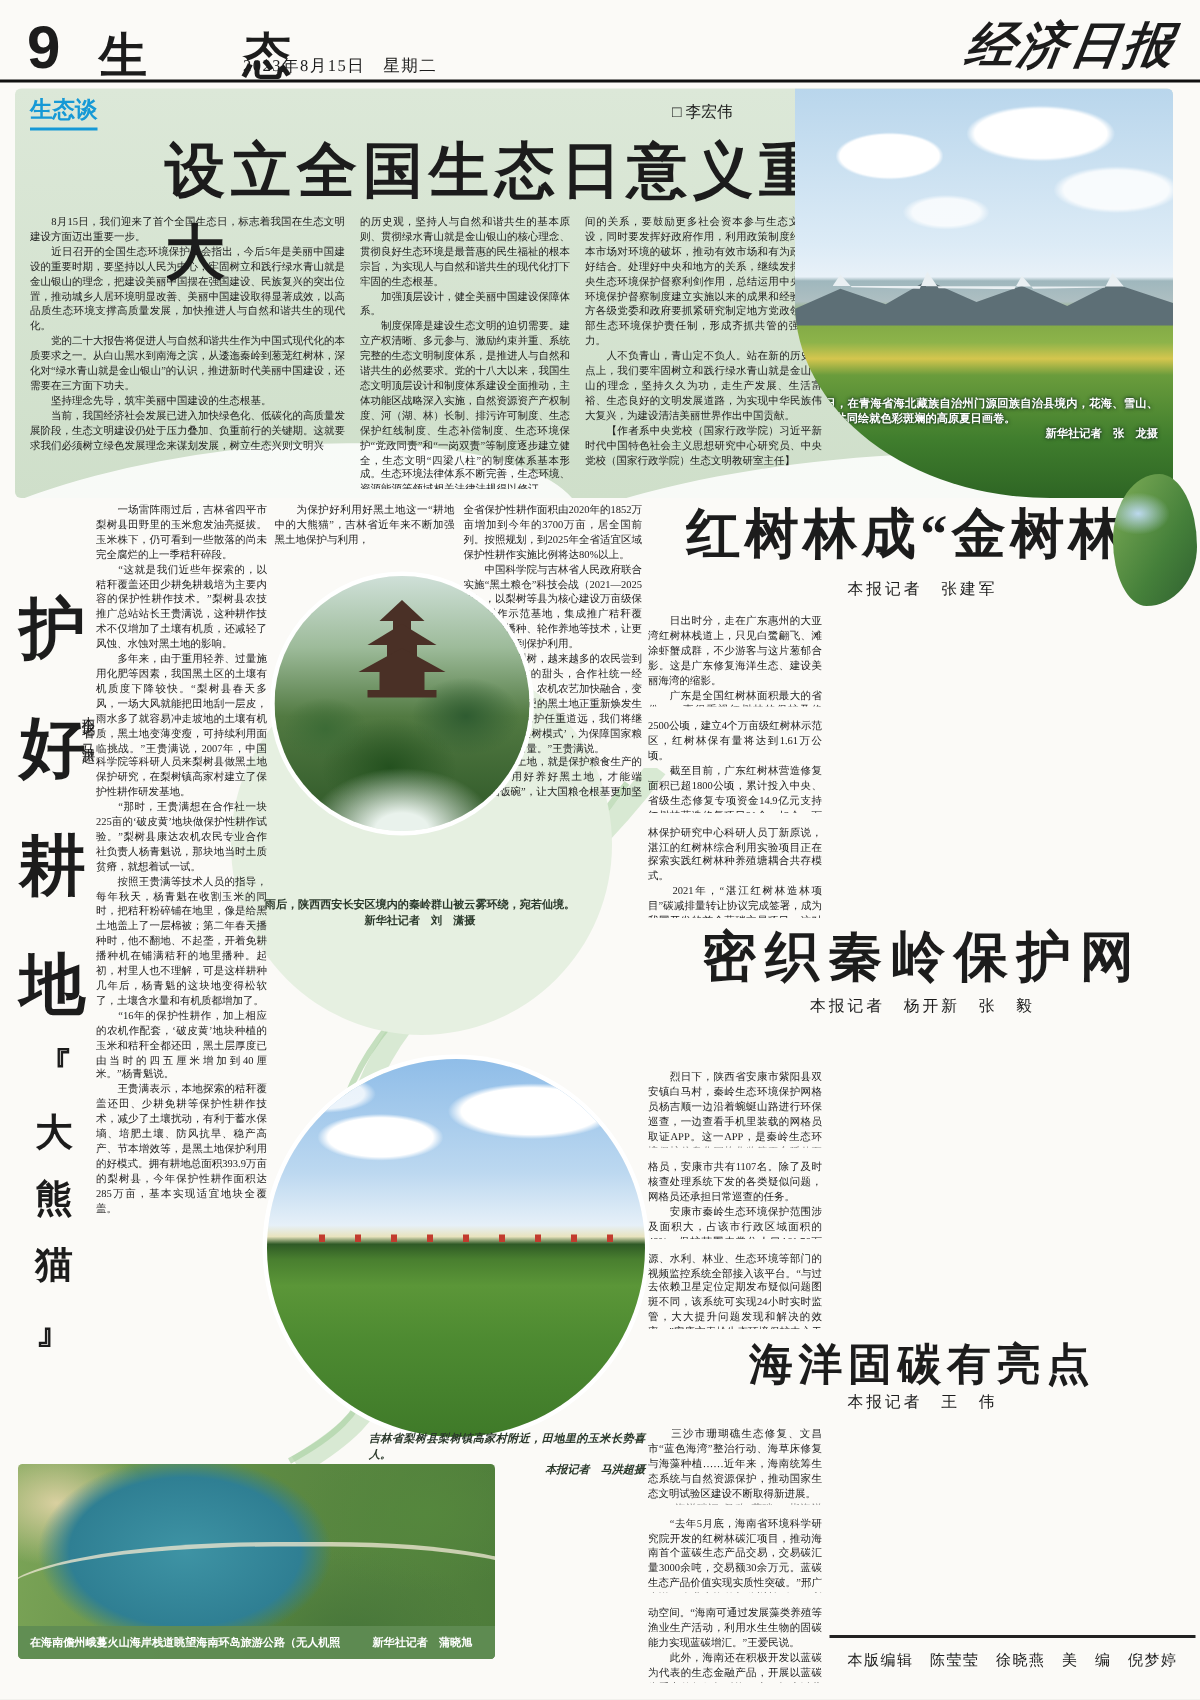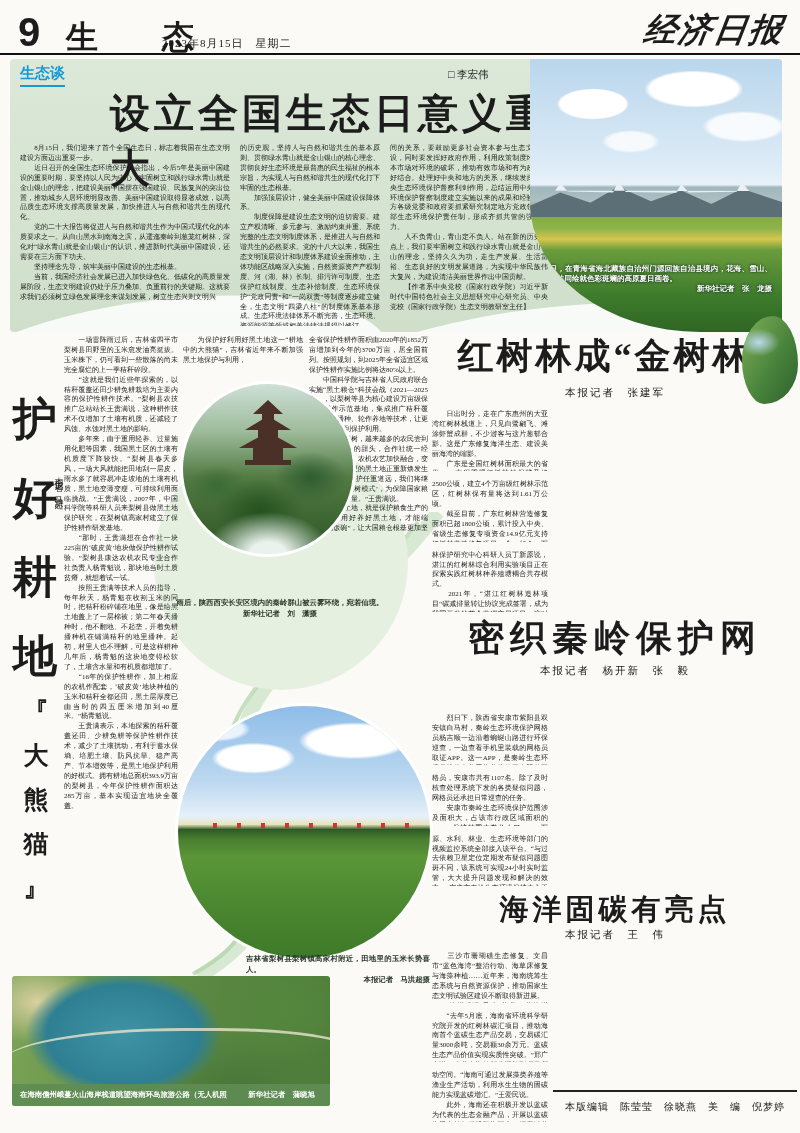--- a/index.html
+++ b/index.html
@@ -70,21 +70,21 @@
   .corn{left:178px;top:706px;width:252px;height:252px;
       background:linear-gradient(#8fbde8 0%,#bcd8f0 30%,#e6f0f8 44%,#e8e3be 47%,#2f5a26 49%,#497f2f 53%,
                  #5b9638 60%,#4d8a31 75%,#3f7a29 100%);}
   .corncloud{position:absolute;left:0;top:0;width:100%;height:46%;
       background:radial-gradient(70px 26px at 30% 45%,#fff 50%,transparent 60%),
                  radial-gradient(90px 30px at 70% 30%,#fff 52%,transparent 62%),
                  radial-gradient(60px 22px at 15% 20%,#ffffffcc 45%,transparent 58%);}
   .flags{position:absolute;left:6%;top:46.5%;width:88%;height:5px;
       background:repeating-linear-gradient(90deg,transparent 0 20px,#c23b2e 20px 24px);}
   .corncap{left:246px;top:954px;width:184px;font-size:7.4px;line-height:10.5px;font-weight:bold;
-           color:#2c3a2c;text-align:justify;z-index:3;}
+           color:#2c3a2c;text-align:justify;z-index:3;font-style:italic;}
   .decorblob{left:742px;top:316px;width:56px;height:88px;border-radius:55% 45% 60% 40%/50% 55% 45% 50%;
       background:radial-gradient(30px 20px at 30% 30%,#bcd9ee,transparent 70%),
                  linear-gradient(120deg,#7fae57,#45803a 60%,#2f6030);z-index:2;}
   .ribbonsvg{left:138px;top:512px;z-index:0;}
   
   .aerial{left:12px;top:976px;width:318px;height:130px;overflow:hidden;border-radius:3px;z-index:2;
       background:radial-gradient(140px 90px at 35% 45%,#3e93a4 0%,#2f7f93 55%,transparent 70%),
                  radial-gradient(90px 60px at 8% 20%,#d9d0a0,transparent 70%),
                  radial-gradient(110px 70px at 85% 25%,#55873d,transparent 75%),
                  radial-gradient(120px 80px at 70% 90%,#47763a,transparent 75%),

